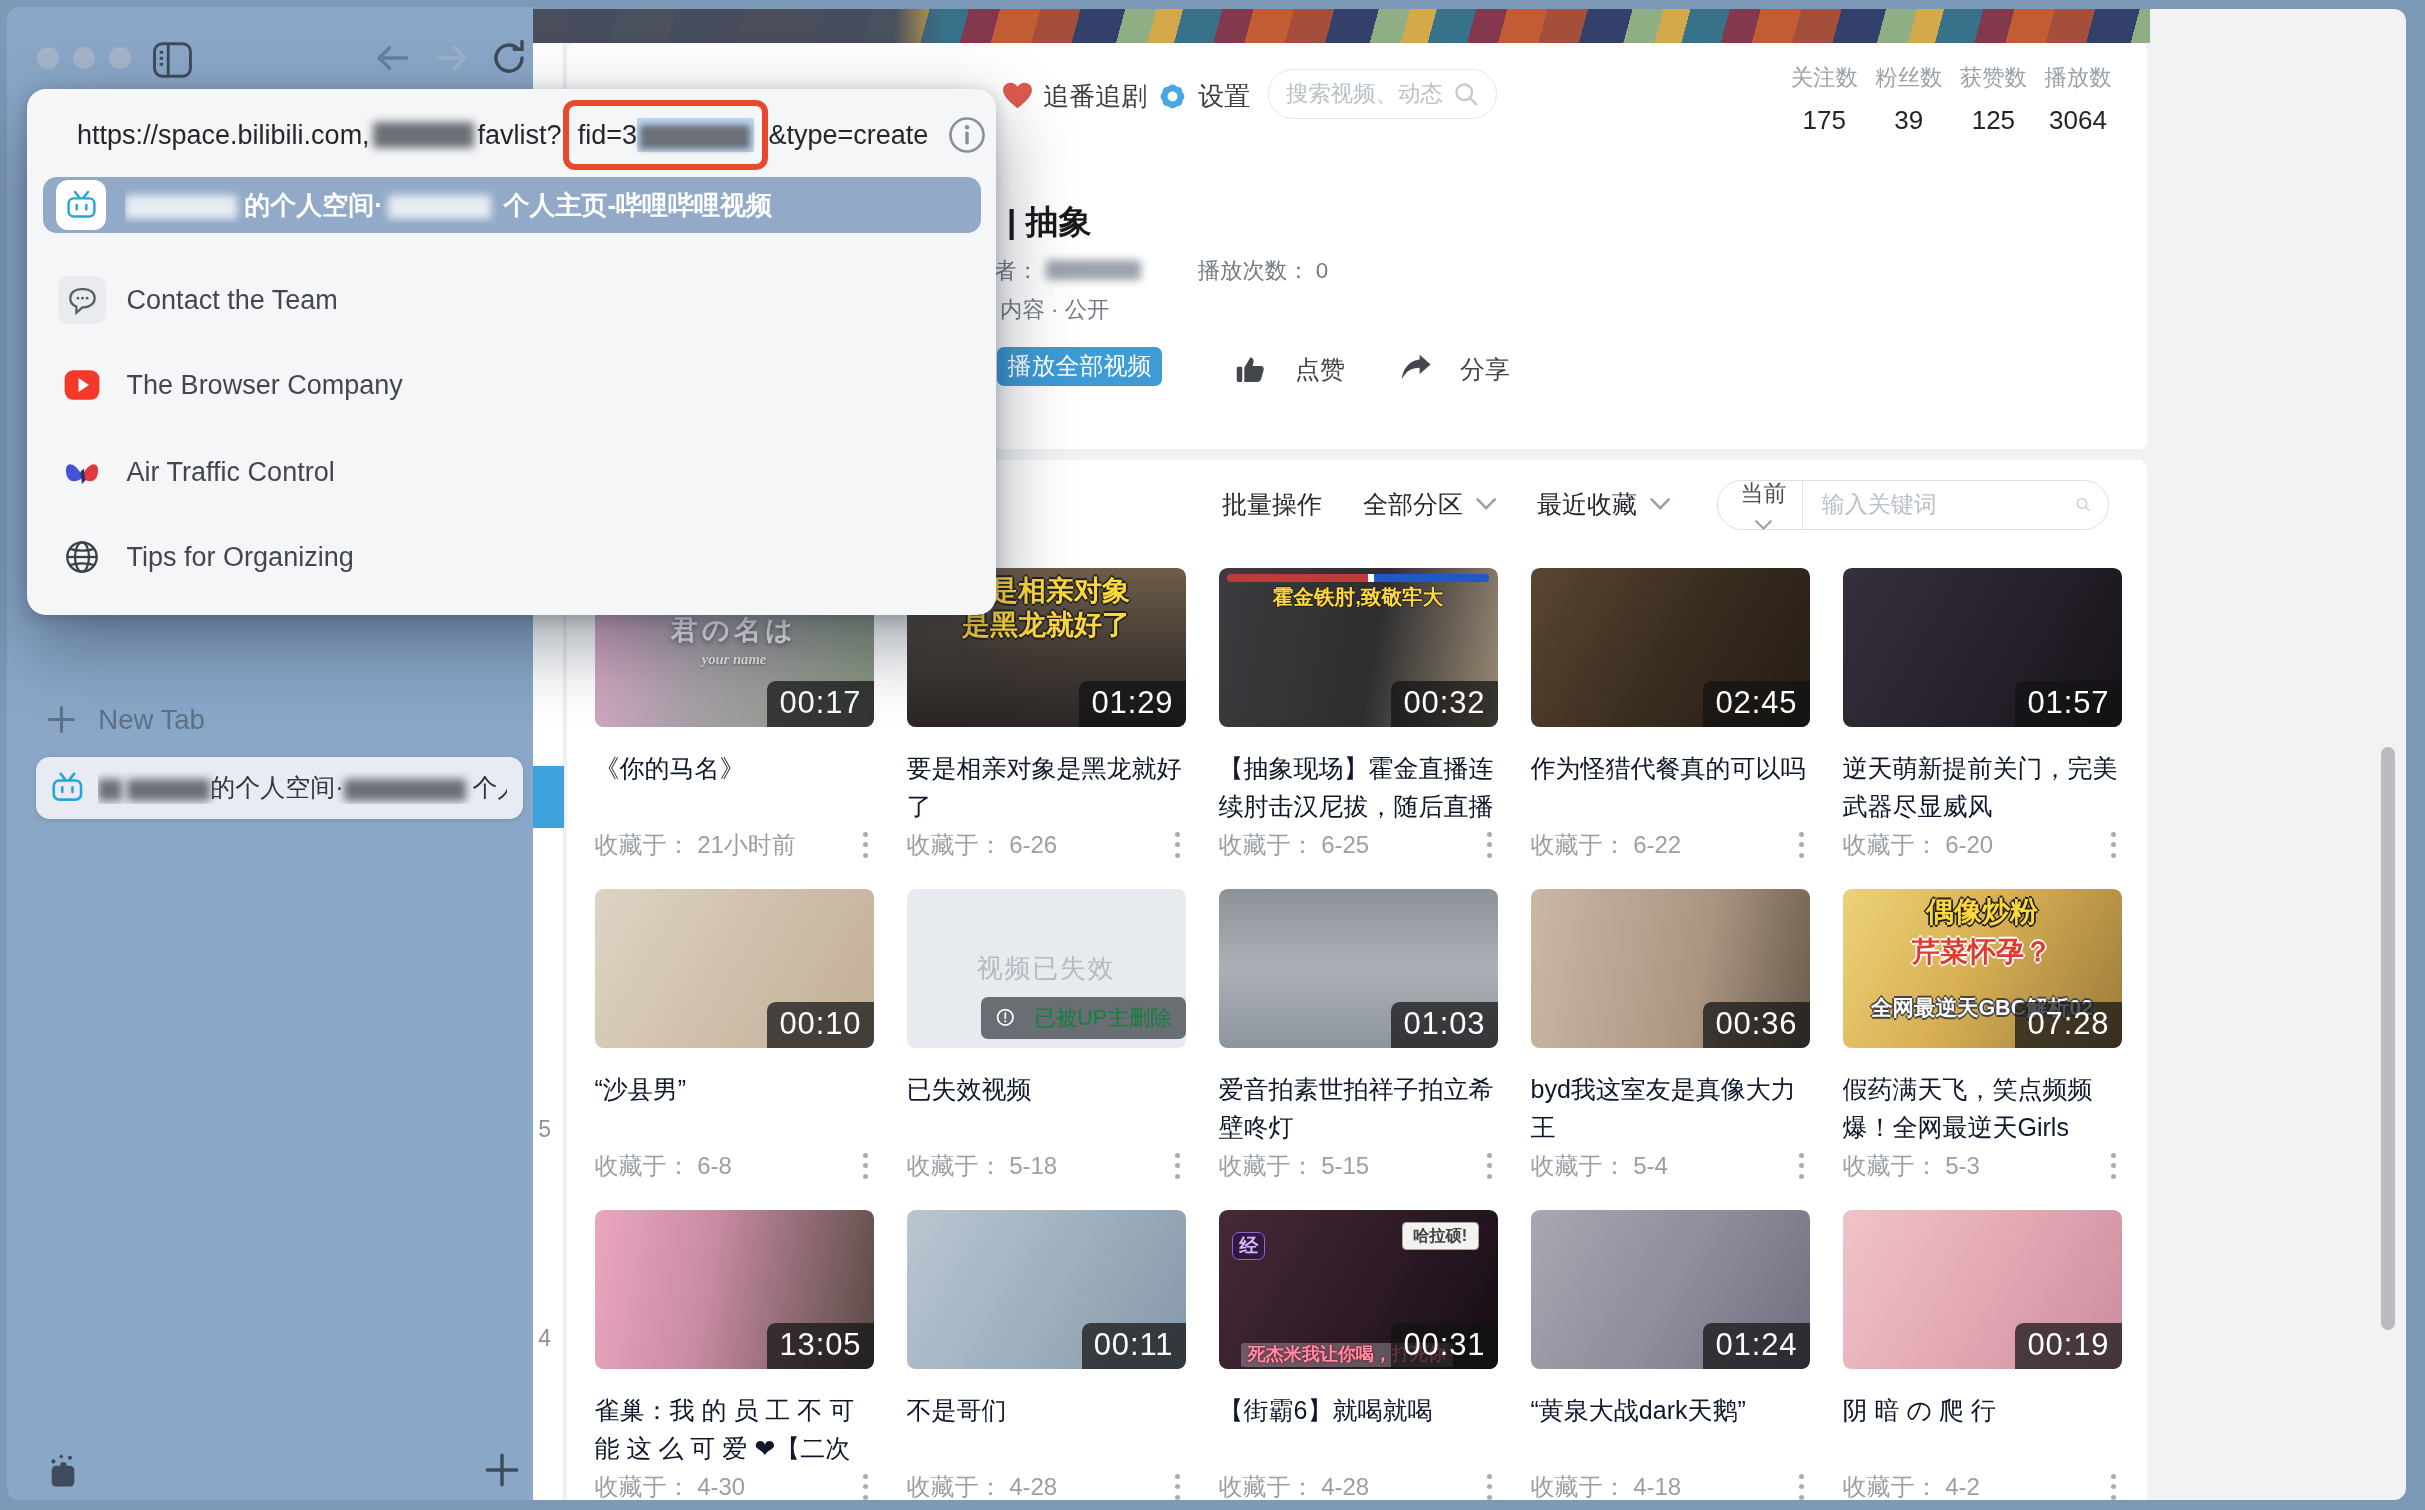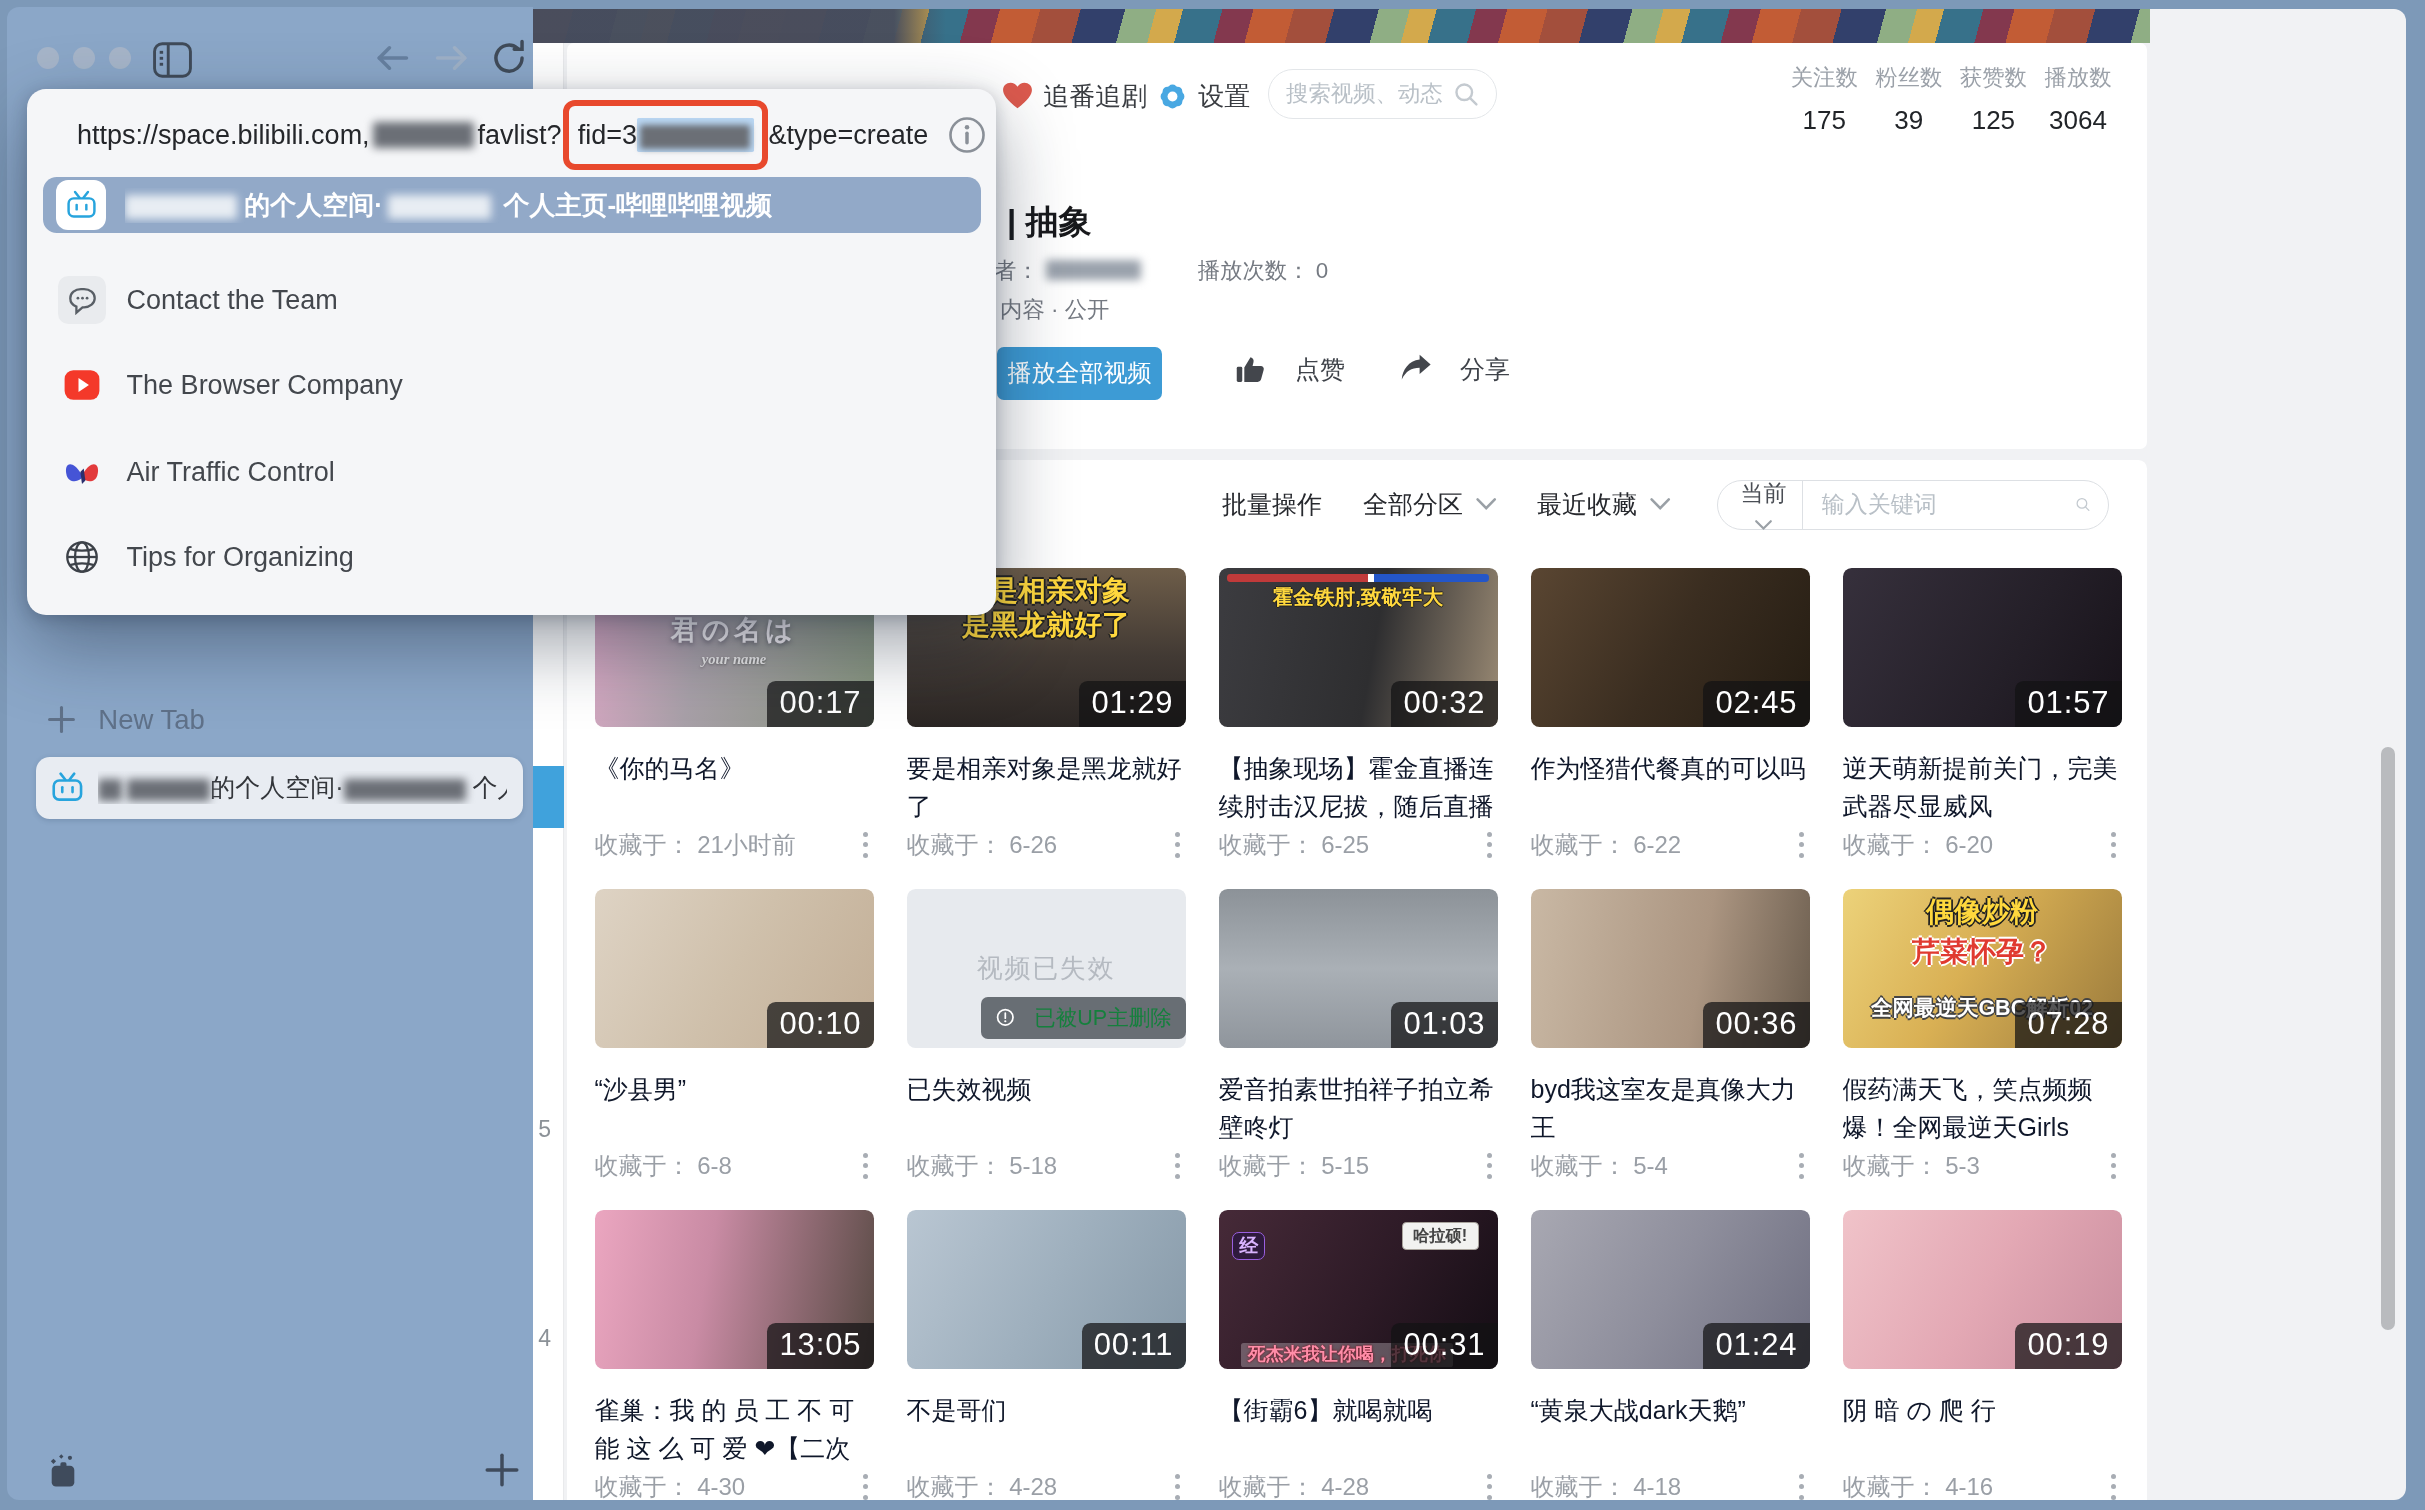--- a/index.html
+++ b/index.html
@@ -61,21 +61,21 @@
   .navitem { position:absolute; display:flex; align-items:center; gap:10.3px; font-size:26px; color:#3a3d42; }
   #bilisearch { position:absolute; left:701px; top:26px; width:229px; height:50px; border:1.7px solid #e3e6e9;
                 border-radius:25px; display:flex; align-items:center; padding:0 17px; gap:8.6px; background:#fff; }
   #bilisearch .ph { font-size:22.4px; color:#b9c0c7; flex:1; }
   #stats { position:absolute; right:31px; top:19px; display:flex; gap:8.6px; }
   #stats .col { width:76px; text-align:center; }
   #stats .lbl { font-size:22.4px; color:#9ba1a9; }
   #stats .val { font-size:26px; color:#212428; margin-top:12px; }
   #coltitle { position:absolute; left:440px; top:157px; font-size:33px; font-weight:700; color:#18191c; }
   .metaline { position:absolute; font-size:22.4px; color:#757a82; display:flex; align-items:center; }
-  #playall { position:absolute; left:430px; top:304px; width:165px; height:53px; background:var(--accent-button);
+  #playall { position:absolute; left:430px; top:304px; width:165px; height:39px; background:var(--accent-button);
              border-radius:6.9px; color:#fff; font-size:24px; display:flex; align-items:center; justify-content:center; }
   .actbtn { position:absolute; top:310px; display:flex; align-items:flex-start; gap:28px; font-size:25px; color:#3f434a; }
 
   
   #ctcard { position:absolute; left:34px; top:451px; width:1580px; height:1092px; background:#fff; border-radius:8.6px 8.6px 0 0; }
   .ftext { position:absolute; top:28px; font-size:25px; color:#27292e; display:flex; align-items:center; gap:12px; }
   #kwpill { position:absolute; left:1150px; top:20px; width:392px; height:50px; border:1.7px solid #dde0e4;
             border-radius:25px; display:flex; align-items:center; background:#fff; }
   #kwpill .scope { display:flex; align-items:center; gap:8.6px; padding:0 15.5px 0 22.4px; font-size:23px; color:#4a4e55;flex-direction:column; }
   #kwpill .vdiv { width:0.9px; height:48px; background:#dde0e4; }
@@ -541,21 +541,21 @@
     </div>
   </div>
 
   <div class="vcard">
     <div class="thumb" style="background: linear-gradient(120deg, rgb(240, 195, 201) 0%, rgb(227, 168, 180) 50%, rgb(201, 141, 158) 100%);">
       <div class="ovbox"></div>
     <span class="dur">00:19</span>
           </div>
     <div class="vtitle">阴 暗 の 爬 行</div>
     <div class="favrow">
-      <span class="favtext">收藏于： 4-16</span>
+      <span class="favtext">收藏于： 4-2</span>
       <span class="kebab">
               <i></i>
               <i></i>
               <i></i>
             </span>
     </div>
   </div>
 </div>
   </div>
 

